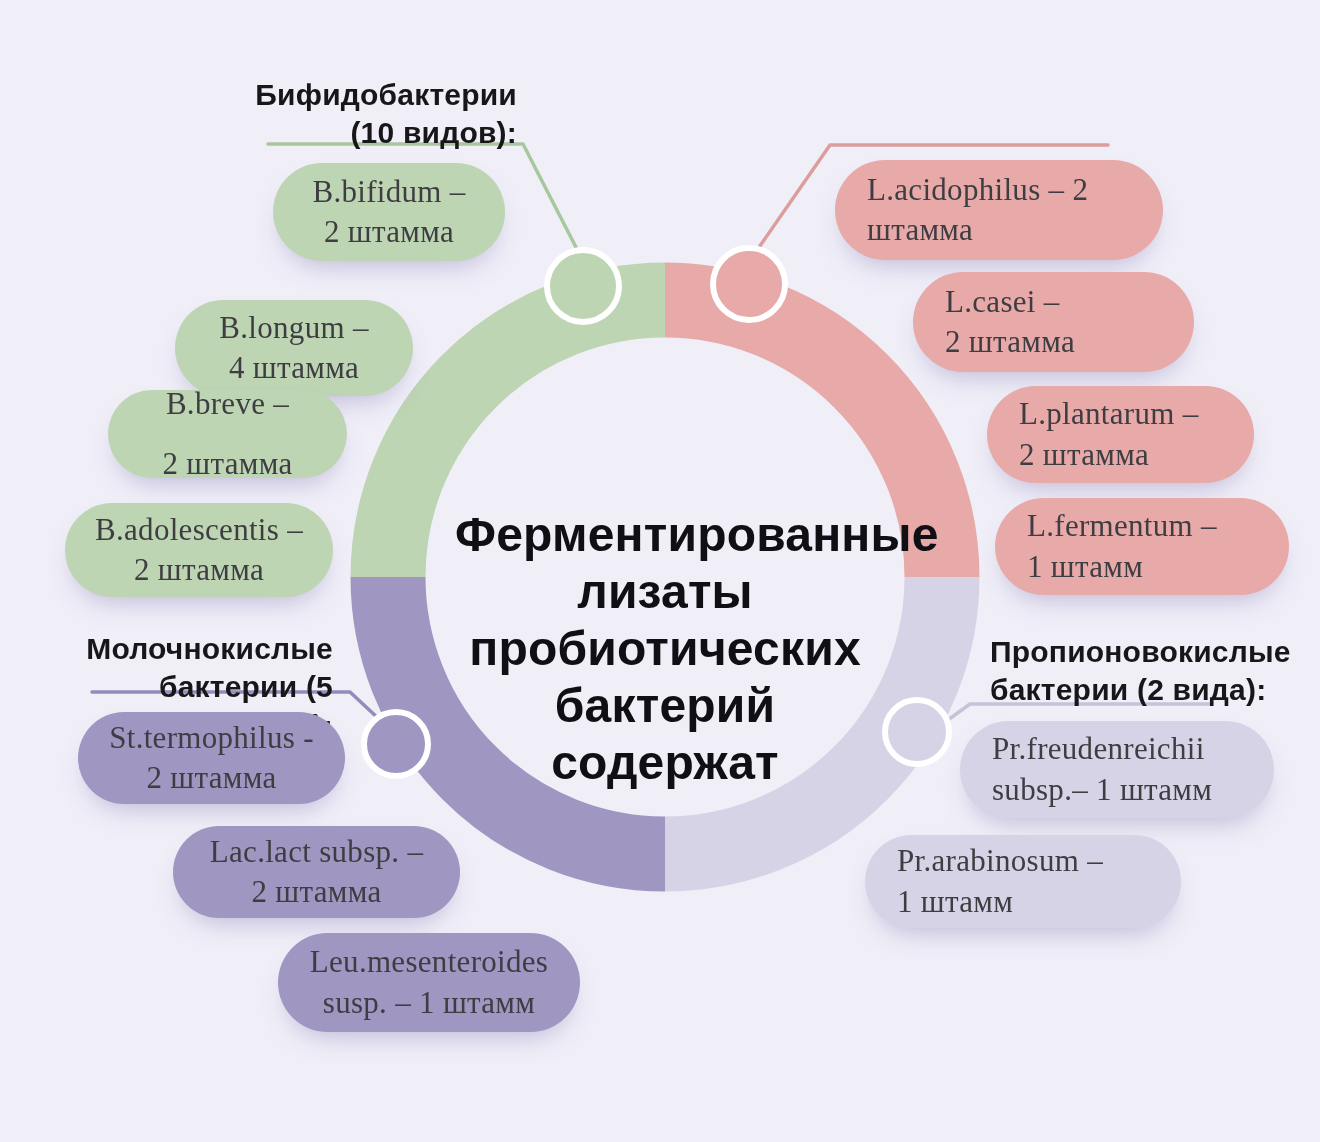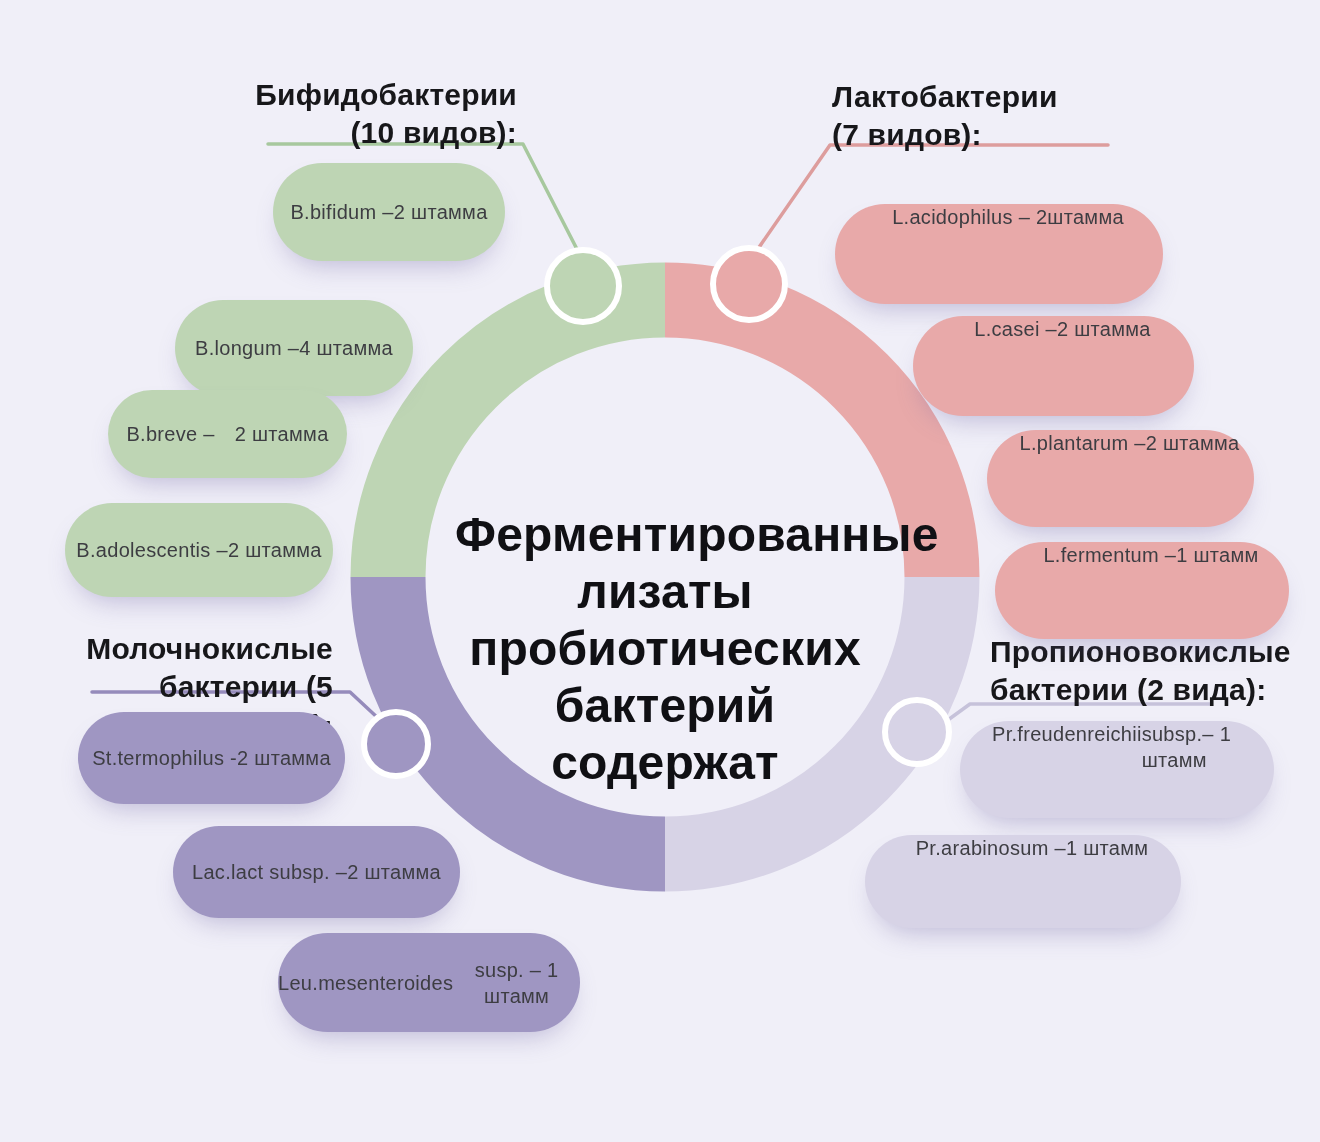--- a/index.html
+++ b/index.html
@@ -29,30 +29,31 @@
   
   .node{stroke:#ffffff;stroke-width:6;}
   .node-green{fill:var(--c-green);}
   .node-pink{fill:var(--c-pink);}
   .node-purple{fill:var(--c-purple);}
   .node-lavender{fill:var(--c-lavender);}
 
   
   .pill{
     position:absolute;
-    display:flex;justify-content:center;
+    display:flex;flex-direction:column;justify-content:center;
     border-radius:54px;
-    font-size:20px;line-height:1.3;letter-spacing:.3px;
+    font-size:31px;line-height:1.3;letter-spacing:.3px;
     color:var(--c-pill_text,#3d3d42);
     box-shadow:0 14px 26px -10px rgba(108,96,160,.38);
+    font-family:Liberation Serif, serif;
   }
   .pill.c{align-items:center;text-align:center;}
   .pill.l{padding-left:32px;padding-right:14px;text-align:left;}
   .bg-green{background:var(--c-green);}
-  .bg-pink{background:var(--c-pink);margin-top:44px;}
+  .bg-pink{background:var(--c-pink);}
   .bg-purple{background:var(--c-purple);}
   .bg-lavender{background:var(--c-lavender);}
 
   
   .p1{left:273px;top:163px;width:232px;height:98px;}
   .p2{left:175px;top:276px;width:238px;height:96px;margin-top:24px;}
   .p3{left:108px;top:390px;width:239px;height:88px;gap:20px;}
   .p4{left:65px;top:503px;width:268px;height:94px;}
   .p5{left:78px;top:712px;width:267px;height:92px;}
   .p6{left:173px;top:826px;width:287px;height:92px;}
@@ -110,24 +111,20 @@
     <div>лизаты</div>
     <div>пробиотических</div>
     <div>бактерий</div>
     <div>содержат</div>
   </div>
 
   <div class="heading h-bifido">
     <div>Бифидобактерии</div>
     <div>(10 видов):</div>
   </div>
-  <div class="heading h-lacto">
-    <div>Лактобактерии</div>
-    <div>(7 видов):</div>
-  </div>
   <div class="heading h-moloch">
     <div>Молочнокислые</div>
     <div>бактерии (5 видов):</div>
   </div>
   <div class="heading h-propio">
     <div>Пропионовокислые</div>
     <div>бактерии (2 вида):</div>
   </div>
 
   <div class="pill c bg-green p1">

